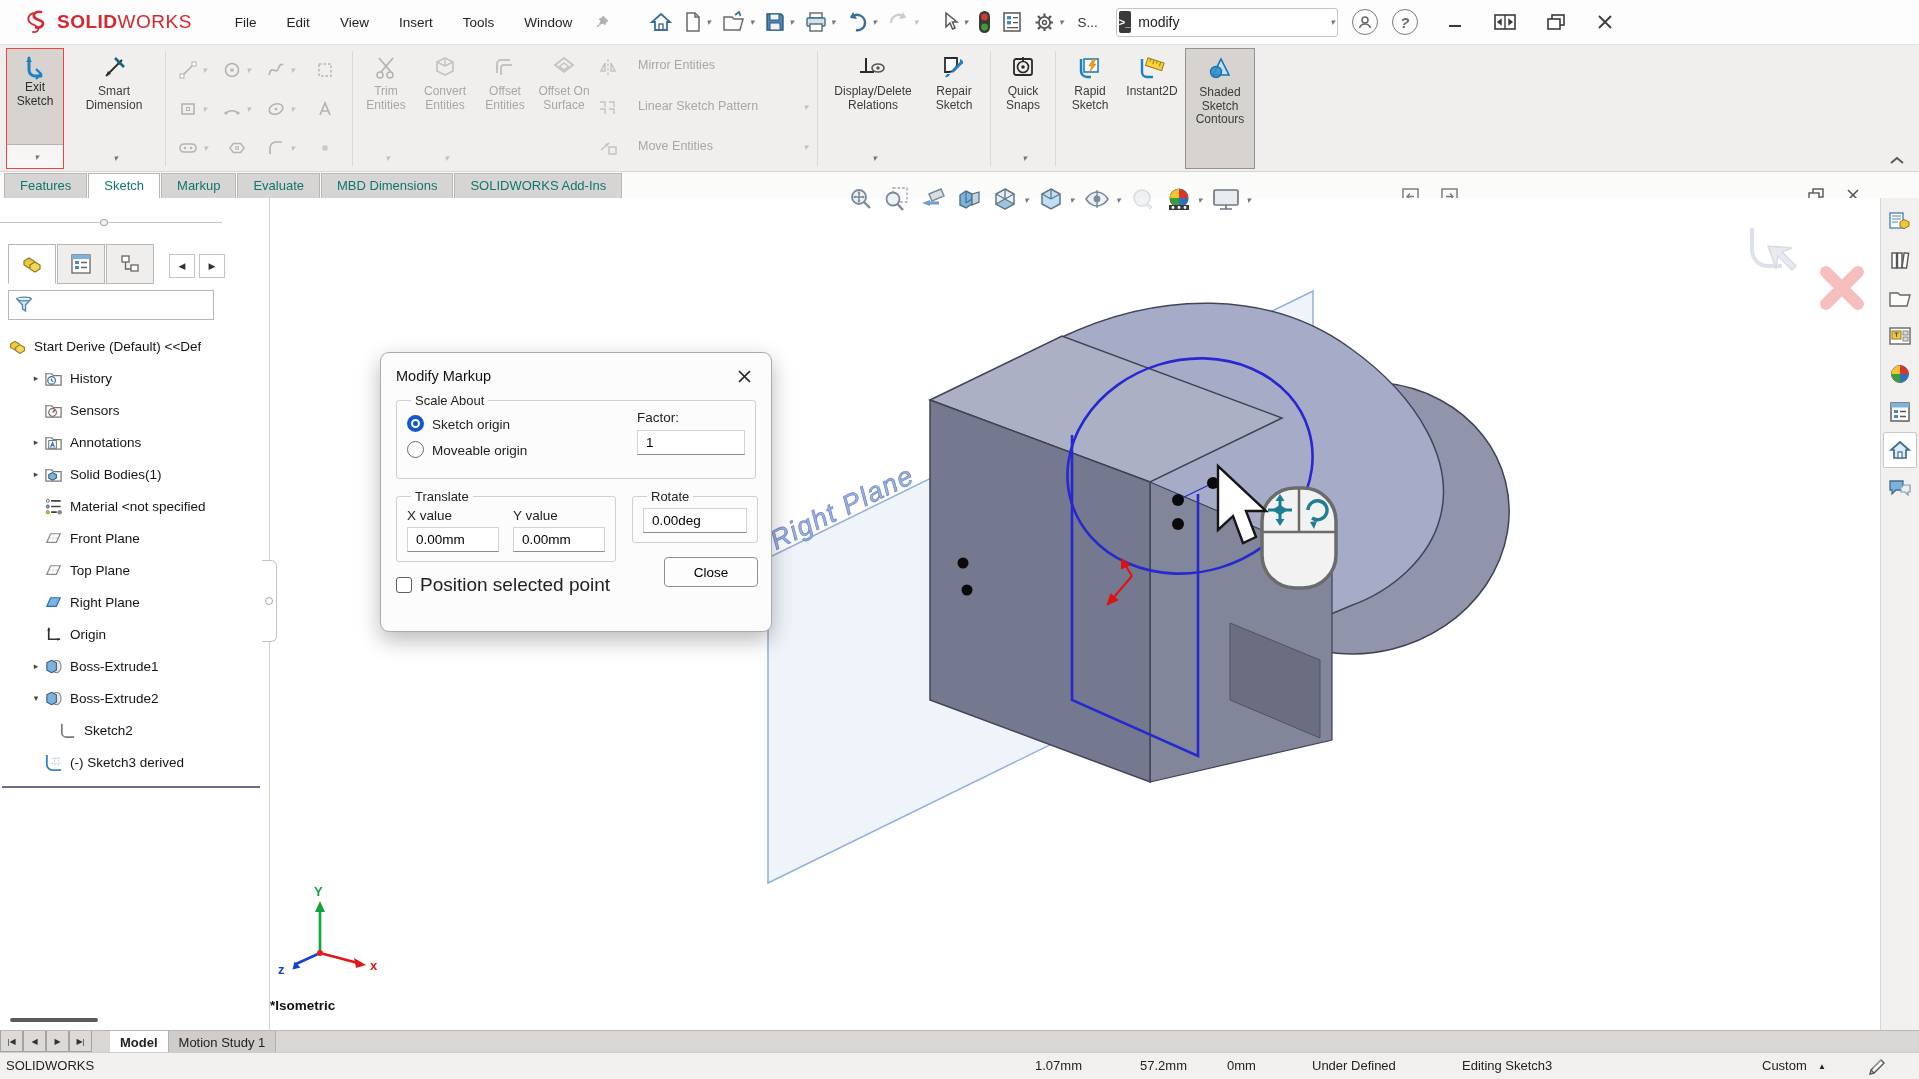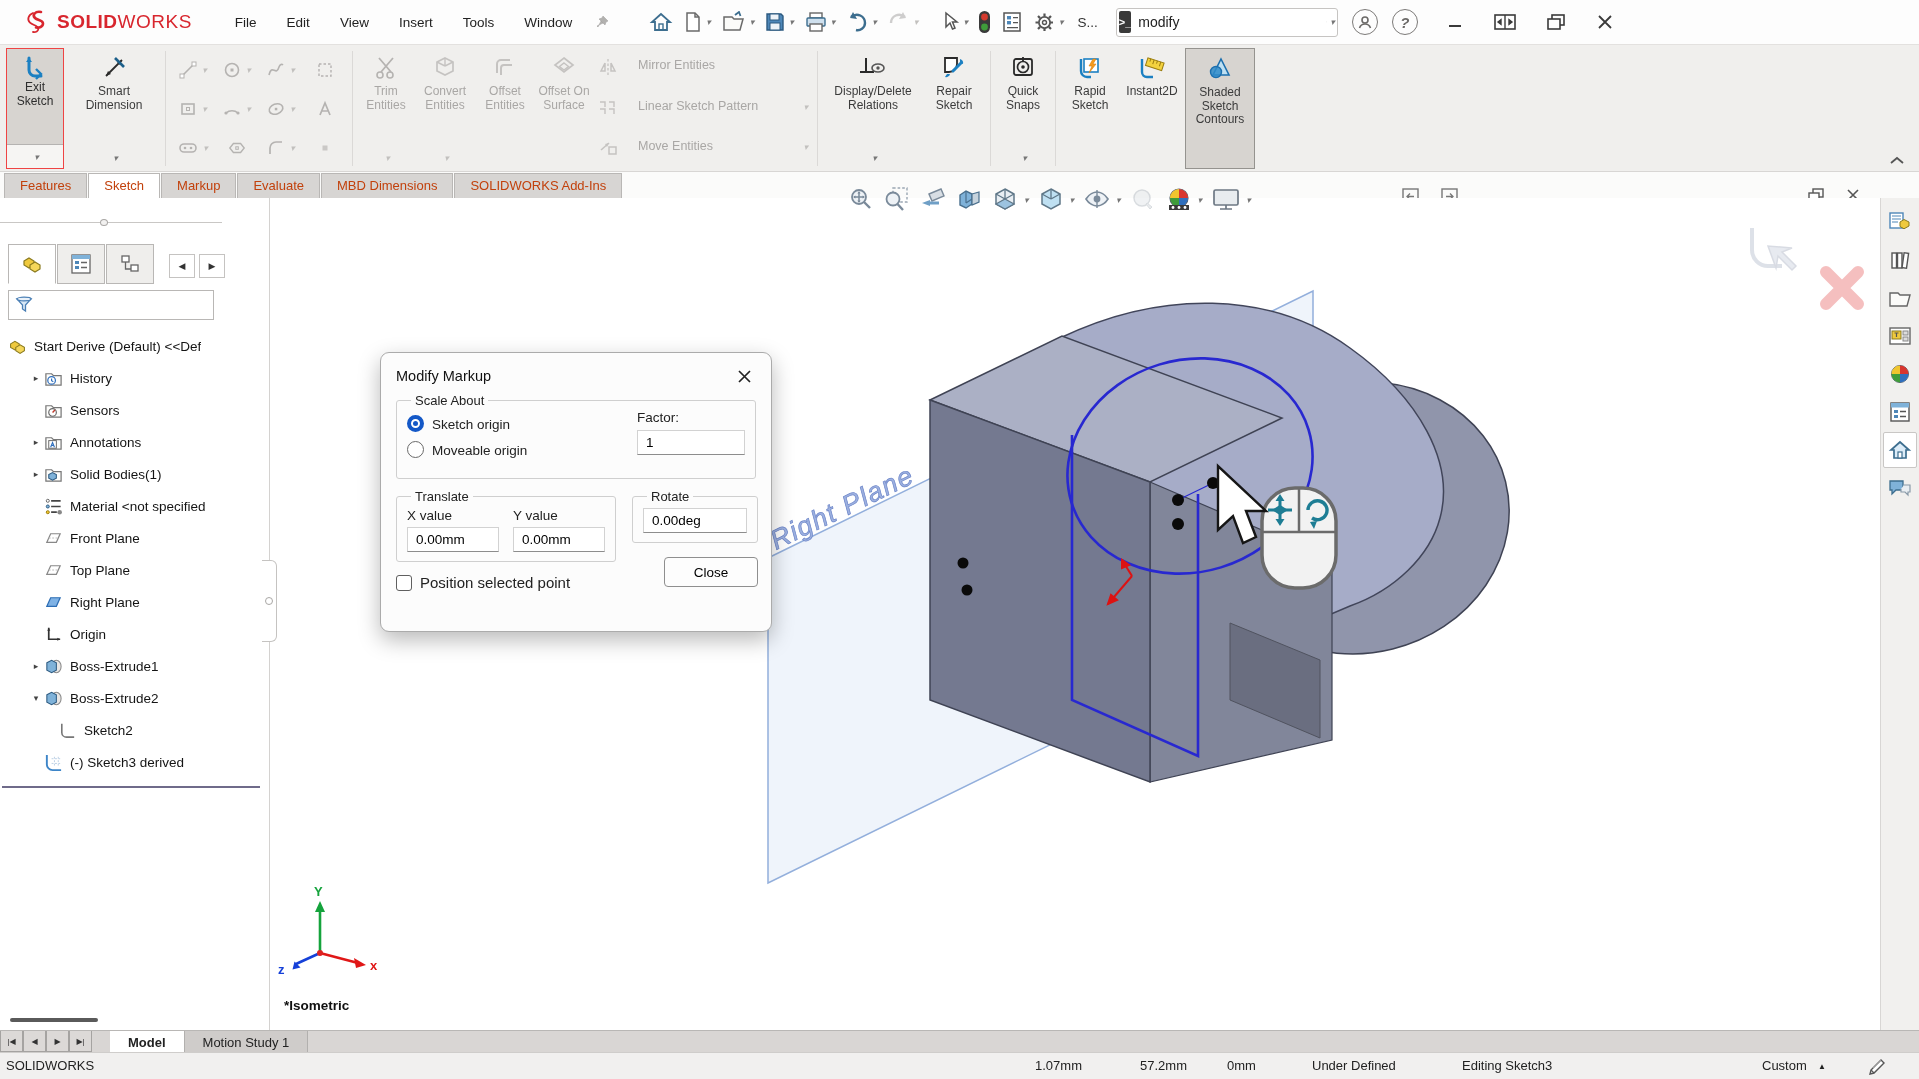--- a/index.html
+++ b/index.html
@@ -38,21 +38,21 @@
 .exitbox .ebot{height:24px;background:#f6f5f3;border-top:1px solid #b5b3b1;display:flex;align-items:center;justify-content:center}
 .sgrid{display:grid;grid-template-columns:repeat(4,44px);grid-auto-rows:39px;align-items:center;justify-items:center;padding-top:2px}
 .gcell{display:flex;align-items:center;gap:2px}
 .stack{display:flex;flex-direction:column;justify-content:space-between;padding:10px 4px 12px;width:218px}
 .srow{display:flex;gap:20px;font-size:12.5px;color:#a9a7a5}
 .srow .rdd{margin-left:auto}
 .pressedbtn{background:#d7d4d0;border:1px solid #95938f}
 .ribbon-collapse{position:absolute;right:14px;bottom:6px}
 
 .tabrow{position:absolute;top:172px;left:0;width:1919px;height:26px;background:#fbfbfa;display:flex;align-items:flex-end;padding-left:4px}
-.tab{padding:4px 15px 5px;font-size:13px;color:#c2410c;background:#d7d5d3;border:1px solid #b9b7b5;border-bottom:none;margin-right:1px}
+.tab{padding:4px 15px 5px;font-size:13px;color:#0f766e;background:#d7d5d3;border:1px solid #b9b7b5;border-bottom:none;margin-right:1px}
 .tab.active{background:#fff;font-weight:normal}
 .docwin-ctrls{position:absolute;top:188px;display:flex;gap:22px;align-items:center}
 
 .headsup{position:absolute;top:184px;left:845px;display:flex;align-items:center;gap:5px;z-index:6}
 .hbtn{display:flex;align-items:center;gap:2px;padding:2px}
 
 .fmpanel{position:absolute;top:198px;left:0;width:270px;height:832px;background:#fff;border-right:1px solid #d4d2d0}
 .fm-top{position:relative;height:28px}
 .fm-topline{position:absolute;top:24px;left:0;width:222px;border-top:1px solid #c9c7c5}
 .fm-topdot{position:absolute;top:21px;left:100px;width:8px;height:7px;border:1px solid #a9a7a5;border-radius:50%;background:#f2f1f0}
@@ -70,21 +70,21 @@
 .titem.root{padding-left:8px}
 .titem.child{padding-left:22px}
 .titem.gchild{padding-left:58px}
 .rollback{height:2px;background:#6f6b8a;margin:8px 0 0 2px;width:258px}
 .fm-hscroll{position:absolute;bottom:4px;left:10px;width:250px;height:8px}
 .fm-hthumb{width:88px;height:4px;background:#5a5a5a;border-radius:2px}
 .split-handle{position:absolute;top:560px;left:262px;width:15px;height:82px;background:#fff;border:1px solid #c5c3c1;border-left:none;border-radius:0 6px 6px 0;z-index:5;display:flex;align-items:center;justify-content:center}
 .split-dot{width:8px;height:8px;border:1px solid #a9a7a5;border-radius:50%}
 
 .gfx{position:absolute;top:198px;left:270px;width:1610px;height:832px;background:#fff}
-.viewlabel{position:absolute;left:14px;top:800px;font-weight:bold;font-size:13.5px;color:#101010}
+.viewlabel{position:absolute;left:0;top:800px;font-weight:bold;font-size:13.5px;color:#101010}
 
 .dialog{position:absolute;left:380px;top:352px;width:392px;height:280px;background:#fcfcfc;border:1px solid #ababab;border-radius:9px;box-shadow:0 8px 22px rgba(0,0,0,.28);z-index:10;padding:10px 15px 12px}
 .dlg-head{display:flex;align-items:center;height:26px}
 .dlg-title{font-size:14.5px;color:#111}
 .dlg-x{margin-left:auto;padding:2px 4px}
 fieldset{border:1px solid #cfcfcf;border-radius:3px;padding:4px 10px 9px}
 legend{font-size:13px;color:#222;padding:0 4px;margin-left:4px}
 .scale-fs{margin-top:4px;height:86px}
 .scale-inner{display:flex}
 .radio-col{display:flex;flex-direction:column;gap:9px;padding-top:3px}
@@ -93,31 +93,31 @@
 .radio.sel{border:4px solid #1458c7;position:relative}
 .radio.sel::after{content:"";position:absolute;inset:2px;border-radius:50%;background:#1458c7}
 .factor-col{margin-left:auto;width:108px;display:flex;flex-direction:column;gap:5px;margin-top:-2px}
 .flabel{font-size:13.5px}
 .din{border:1px solid #d2d2d2;border-bottom:1.5px solid #8d8d8d;background:#fff;font-size:13.5px;padding:4px 8px;font-family:"Liberation Sans",sans-serif;width:100%;outline:none}
 .dlg-row2{display:flex;gap:16px;margin-top:10px;align-items:flex-start}
 .trans-fs{width:220px}
 .tgrid{display:grid;grid-template-columns:1fr 1fr;column-gap:14px;row-gap:4px;font-size:13.5px}
 .rot-col{flex:1;display:flex;flex-direction:column}
 .rot-fs{width:126px}
-.chk-row{display:flex;align-items:center;gap:8px;font-size:15px;margin-top:12px}
+.chk-row{display:flex;align-items:center;gap:8px;font-size:19px;margin-top:12px}
 .chk{width:16px;height:16px;border:1.5px solid #5f5f5f;border-radius:3px;background:#fff;flex:none}
 .close-btn{width:94px;height:30px;border:1px solid #8f8f8f;border-radius:4px;background:#fdfdfd;font-size:13.5px;font-family:"Liberation Sans",sans-serif;margin:14px 0 0 auto}
 
 .taskpane{position:absolute;top:198px;right:0;width:39px;height:832px;background:#f1f0ee;border-left:1px solid #d8d6d4;display:flex;flex-direction:column;align-items:center;padding-top:6px;gap:2px}
 .tpbtn{width:34px;height:36px;display:flex;align-items:center;justify-content:center;border-radius:2px}
 .tpbtn.active{background:#fff;border:1px solid #c9c7c5}
 
 .bottomtabs{position:absolute;top:1030px;left:0;width:1919px;height:22px;background:#d9d6d4;border-top:1px solid #b9b7b5;display:flex;align-items:stretch}
 .navbtn{width:23px;border:1px solid #a5a3a1;border-top:none;background:#dcd9d7;font-size:8px;color:#333;display:flex;align-items:center;justify-content:center}
-.btab{padding:2px 18px 0;font-size:13px;display:flex;align-items:center;background:#cfccca;border-right:1px solid #b2b0ae}
+.btab{padding:2px 10px 0;font-size:13px;display:flex;align-items:center;background:#cfccca;border-right:1px solid #b2b0ae}
 .btab.active{background:#fff;font-weight:bold}
 
 .statusbar{position:absolute;top:1052px;left:0;width:1919px;height:27px;background:#f1f0ef;border-top:1px solid #cfcdcb;font-size:13px;color:#222}
 .statusbar span{position:absolute;top:5px;white-space:nowrap}
 </style>
 </head>
 <body>
 
 <header class="titlebar">
   <div class="logo">

